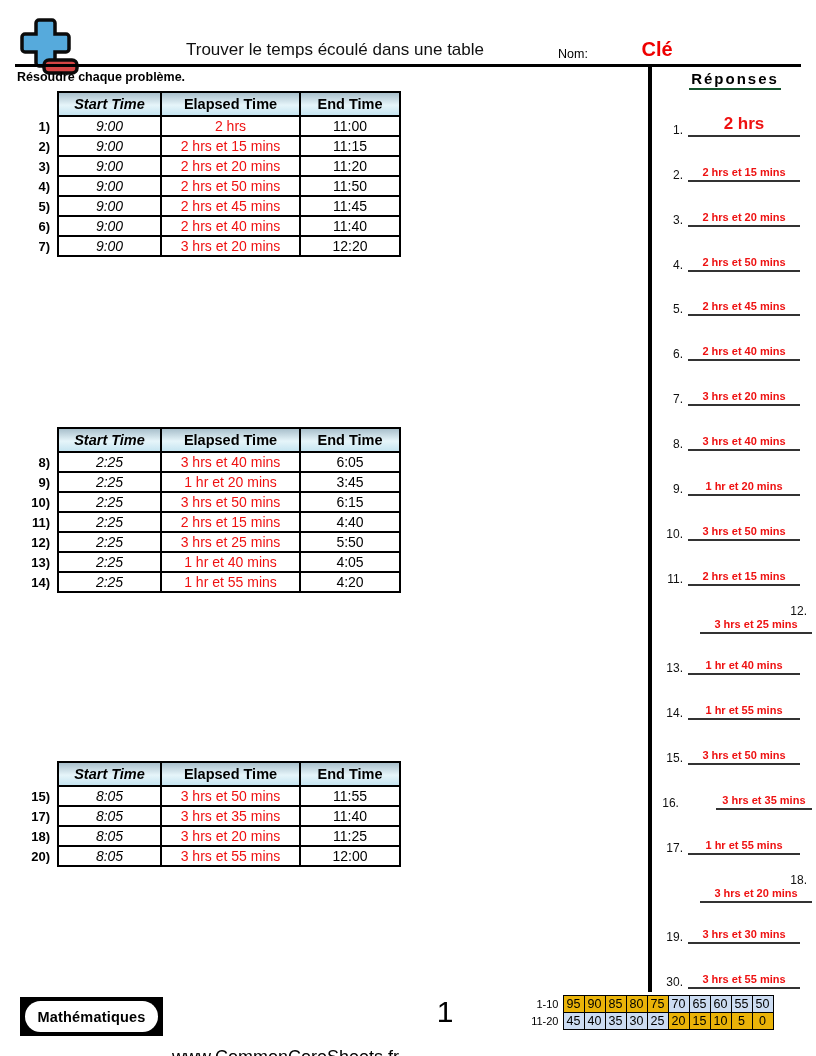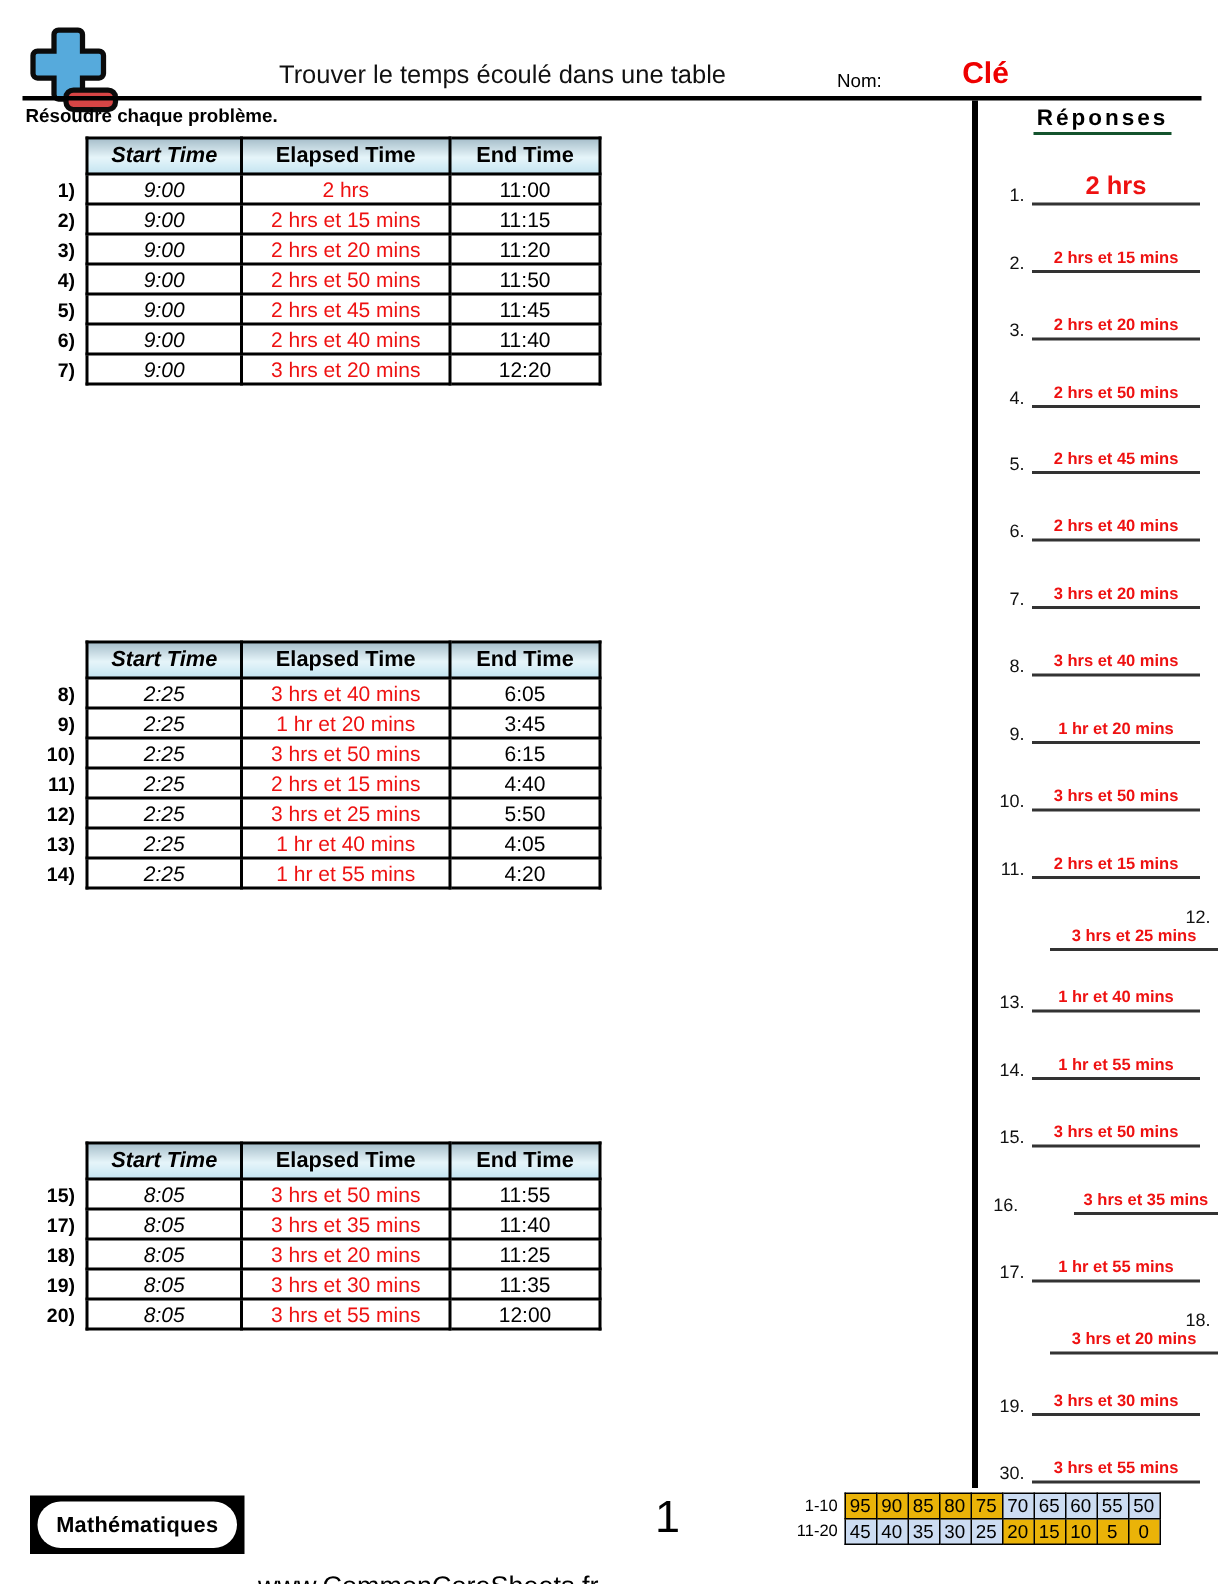--- a/index.html
+++ b/index.html
@@ -321,26 +321,20 @@
             <td class="numcell">17)</td>
             <td class="col-start">8:05</td>
             <td class="col-elapsed elapsed">3 hrs et 35 mins</td>
             <td class="col-end">11:40</td>
           </tr>
           <tr>
             <td class="numcell">18)</td>
             <td class="col-start">8:05</td>
             <td class="col-elapsed elapsed">3 hrs et 20 mins</td>
             <td class="col-end">11:25</td>
-          </tr>
-          <tr>
-            <td class="numcell">19)</td>
-            <td class="col-start">8:05</td>
-            <td class="col-elapsed elapsed">3 hrs et 30 mins</td>
-            <td class="col-end">11:35</td>
           </tr>
           <tr>
             <td class="numcell">20)</td>
             <td class="col-start">8:05</td>
             <td class="col-elapsed elapsed">3 hrs et 55 mins</td>
             <td class="col-end">12:00</td>
           </tr>
         </tbody>
       </table>
     </section>

